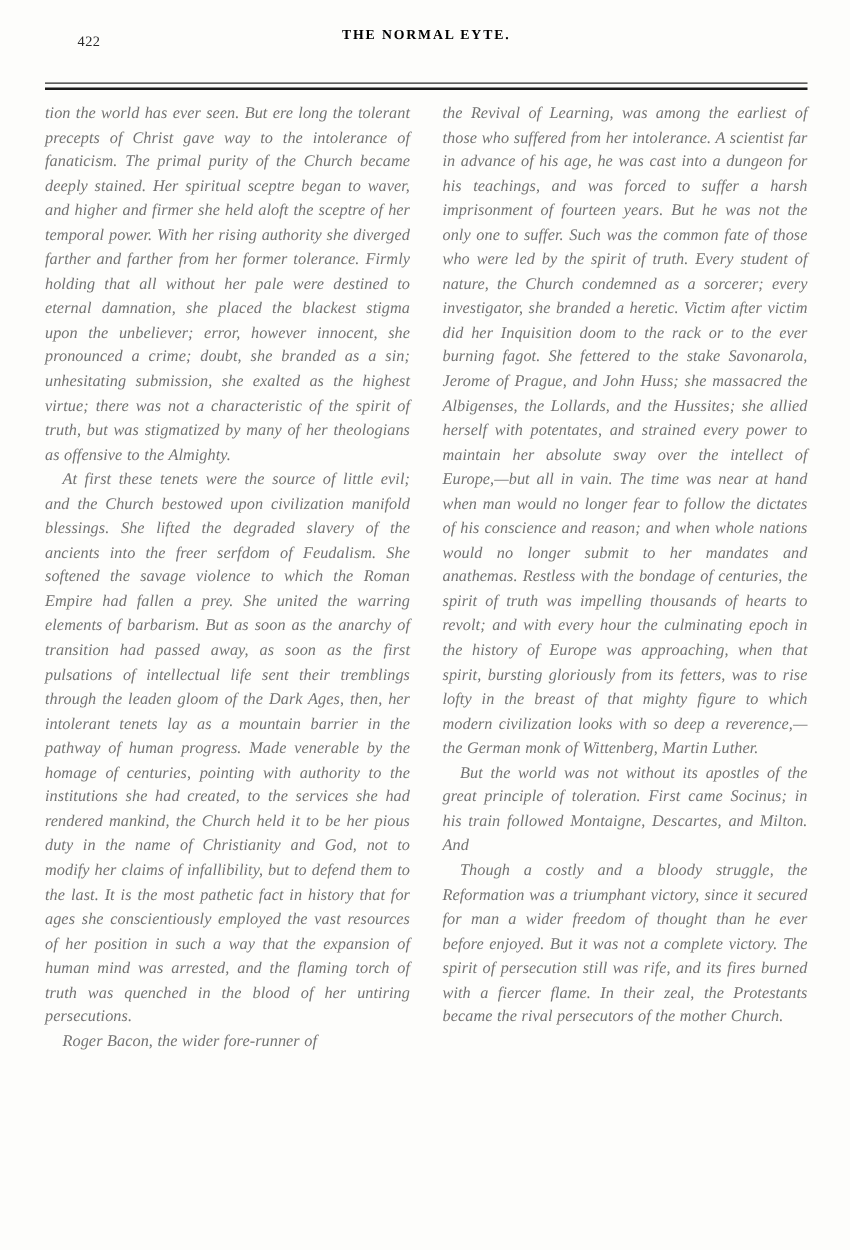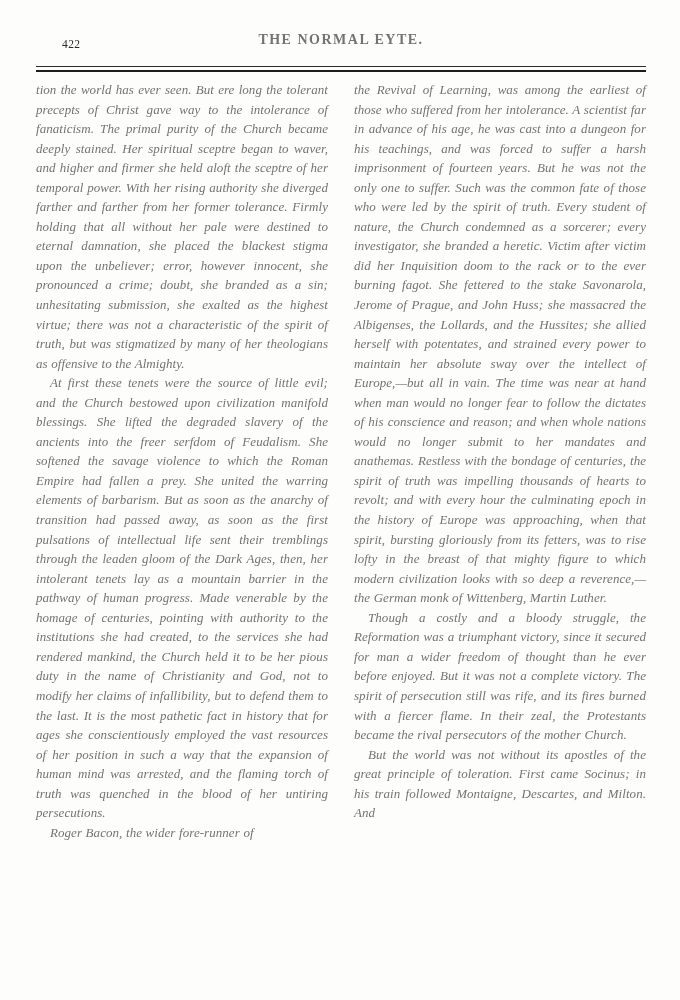--- a/index.html
+++ b/index.html
@@ -15,42 +15,42 @@
     font-family: "Liberation Serif", "DejaVu Serif", serif;
     color: #1a1a1a;
     overflow: hidden;
     box-sizing: border-box;
   }
 
   
   .header {
     position: absolute;
     left: 36px;
-    top: 32px;
+    top: 22px;
     width: 610px;
     height: 24px;
   }
   .folio {
     position: absolute;
     left: 26px;
     top: 6px;
     font-size: 11.5px;
     letter-spacing: 0.4px;
     color: #2a2a2a;
   }
   .running-title {
     position: absolute;
     left: 0;
     top: 0;
     width: 610px;
     text-align: center;
-    font-size: 14px;
+    font-size: 11px;
     font-weight: bold;
     letter-spacing: 1.5px;
-    color: #737373;
+    color: #000000;
   }
 
   
   .rule-group {
     position: absolute;
     left: 36px;
     top: 66px;
     width: 610px;
   }
   .rule-thin {
@@ -116,18 +116,18 @@
   </div>
 
   <div class="columns">
     <div class="col">
       <p class="cont">tion the world has ever seen. But ere long the tolerant precepts of Christ gave way to the intolerance of fanaticism. The primal purity of the Church became deeply stained. Her spiritual sceptre began to waver, and higher and firmer she held aloft the sceptre of her temporal power. With her rising authority she diverged farther and farther from her former tolerance. Firmly holding that all without her pale were destined to eternal damnation, she placed the blackest stigma upon the unbeliever; error, however innocent, she pronounced a crime; doubt, she branded as a sin; unhesitating submission, she exalted as the highest virtue; there was not a characteristic of the spirit of truth, but was stigmatized by many of her theologians as offensive to the Almighty.</p>
       <p class="indent">At first these tenets were the source of little evil; and the Church bestowed upon civilization manifold blessings. She lifted the degraded slavery of the ancients into the freer serfdom of Feudalism. She softened the savage violence to which the Roman Empire had fallen a prey. She united the warring elements of barbarism. But as soon as the anarchy of transition had passed away, as soon as the first pulsations of intellectual life sent their tremblings through the leaden gloom of the Dark Ages, then, her intolerant tenets lay as a mountain barrier in the pathway of human progress. Made venerable by the homage of centuries, pointing with authority to the institutions she had created, to the services she had rendered mankind, the Church held it to be her pious duty in the name of Christianity and God, not to modify her claims of infallibility, but to defend them to the last. It is the most pathetic fact in history that for ages she conscientiously employed the vast resources of her position in such a way that the expansion of human mind was arrested, and the flaming torch of truth was quenched in the blood of her untiring persecutions.</p>
       <p class="indent">Roger Bacon, the wider fore-runner of</p>
     </div>
     <div class="col">
       <p class="cont">the Revival of Learning, was among the earliest of those who suffered from her intolerance. A scientist far in advance of his age, he was cast into a dungeon for his teachings, and was forced to suffer a harsh imprisonment of fourteen years. But he was not the only one to suffer. Such was the common fate of those who were led by the spirit of truth. Every student of nature, the Church condemned as a sorcerer; every investigator, she branded a heretic. Victim after victim did her Inquisition doom to the rack or to the ever burning fagot. She fettered to the stake Savonarola, Jerome of Prague, and John Huss; she massacred the Albigenses, the Lollards, and the Hussites; she allied herself with potentates, and strained every power to maintain her absolute sway over the intellect of Europe,—but all in vain. The time was near at hand when man would no longer fear to follow the dictates of his conscience and reason; and when whole nations would no longer submit to her mandates and anathemas. Restless with the bondage of centuries, the spirit of truth was impelling thousands of hearts to revolt; and with every hour the culminating epoch in the history of Europe was approaching, when that spirit, bursting gloriously from its fetters, was to rise lofty in the breast of that mighty figure to which modern civilization looks with so deep a reverence,—the German monk of Wittenberg, Martin Luther.</p>
+      <p class="indent">But the world was not without its apostles of the great principle of toleration. First came Socinus; in his train followed Montaigne, Descartes, and Milton. And</p>
       <p class="indent">Though a costly and a bloody struggle, the Reformation was a triumphant victory, since it secured for man a wider freedom of thought than he ever before enjoyed. But it was not a complete victory. The spirit of persecution still was rife, and its fires burned with a fiercer flame. In their zeal, the Protestants became the rival persecutors of the mother Church.</p>
-      <p class="indent">But the world was not without its apostles of the great principle of toleration. First came Socinus; in his train followed Montaigne, Descartes, and Milton. And</p>
     </div>
   </div>
 
 </div>
 
 </body></html>

